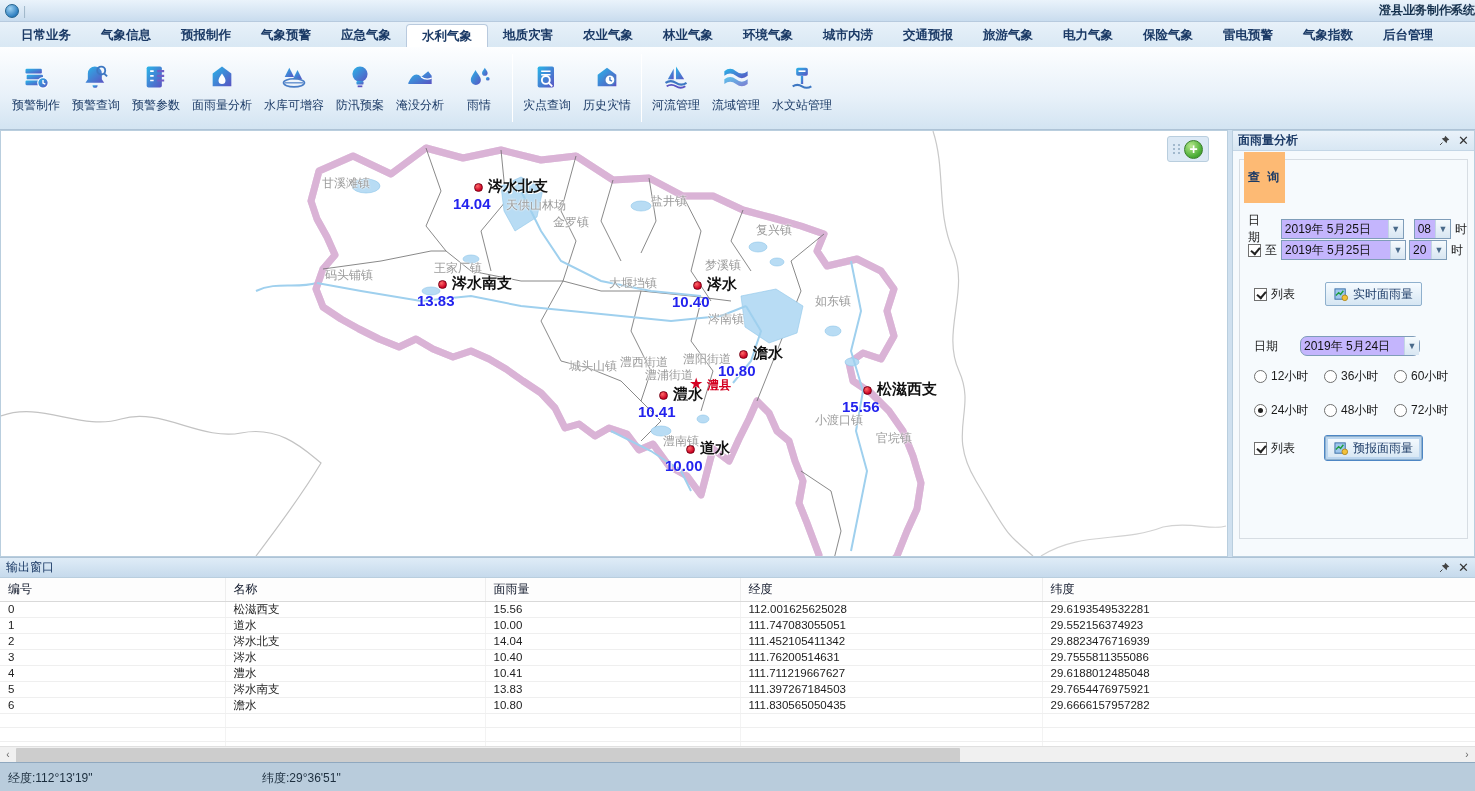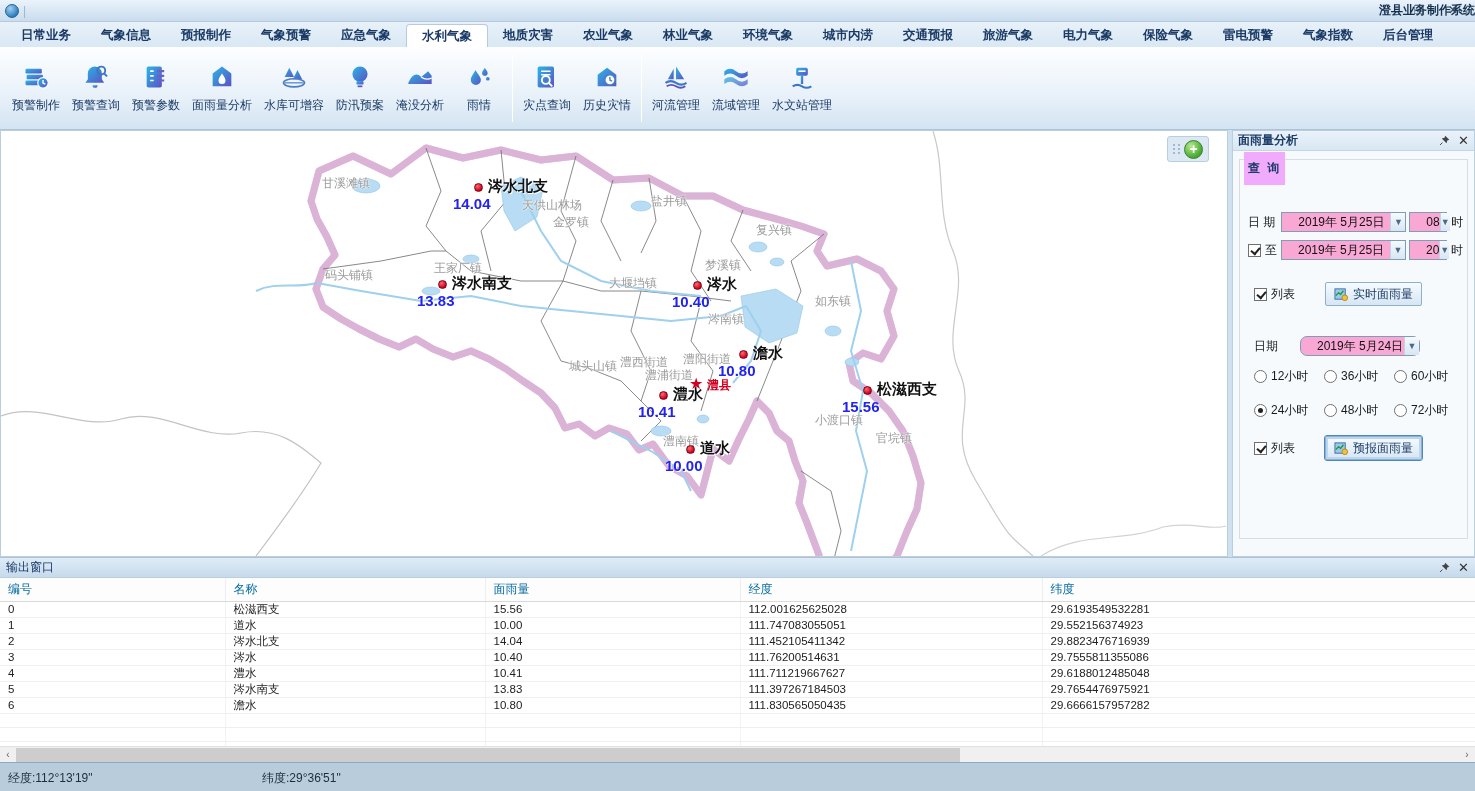--- a/index.html
+++ b/index.html
@@ -63,26 +63,26 @@
   
   .panel { position:absolute; left:1232px; top:130px; width:243px; height:427px; background:#f6fafd;
     border:1px solid #b9cede; }
   .panel-header { height:20px; background:linear-gradient(#eaf2fa,#d8e7f3); display:flex; align-items:center;
     padding:0 5px; border-bottom:1px solid #c4d6e6; }
   .panel-title { font-size:12px; font-weight:bold; color:#1b3a66; }
   .hicons { margin-left:auto; display:flex; gap:8px; align-items:center; }
   .pinicon svg { width:11px; height:11px; }
   .xicon { font-size:13px; color:#333; line-height:11px; }
   .group { position:absolute; left:6px; top:28px; width:229px; height:380px; border:1px solid #d7dde3; }
-  .group-legend { position:absolute; top:-8px; left:4px; background:#f0abfc; padding:8px 4px;
+  .group-legend { position:absolute; top:-8px; left:4px; background:#fdba74; padding:17px 4px;
     font-size:12px; font-weight:bold; color:#1b3a66; letter-spacing:2px; }
   .prow { position:absolute; display:flex; align-items:center; font-size:12px; color:#1a1a1a; }
   .plabel { font-size:12px; color:#1a1a1a; }
-  .combo { height:20px; background:#f9a8d4; border:1px solid #7f9db9; display:flex; align-items:center;
-    font-size:12px; color:#111; padding-left:16px; }
+  .combo { height:20px; background:#c4b5fd; border:1px solid #7f9db9; display:flex; align-items:center;
+    font-size:12px; color:#111; padding-left:3px; }
   .combo .arrow { margin-left:auto; width:15px; height:100%; display:flex; align-items:center; justify-content:center;
     color:#4a6a8a; font-size:9px; background:linear-gradient(#f5fafd,#d8e6f2); border-left:1px solid #c3d5e4; }
   .chk { width:13px; height:13px; background:#fff; border:1px solid #707070; position:relative; margin-right:4px; }
   .chk.on:after { content:""; position:absolute; left:2px; top:2px; width:7px; height:4px;
     border-left:2px solid #222; border-bottom:2px solid #222; transform:rotate(-50deg); }
   .rdot { width:13px; height:13px; border-radius:50%; background:#fff; border:1px solid #707070;
     position:relative; margin-right:4px; display:inline-block; }
   .rdot.on:after { content:""; position:absolute; left:3px; top:3px; width:5px; height:5px; border-radius:50%; background:#222; }
   .radio { display:flex; align-items:center; font-size:12px; color:#1a1a1a; }
   #duration-grid { position:absolute; left:14px; top:208px; width:208px; display:grid;
@@ -92,21 +92,21 @@
     font-size:12px; color:#1b3a66; }
   .pbtn.focused { outline:1px solid #4d86c4; box-shadow:0 0 0 2px #bcd6ef inset; }
   .pbtn svg { width:15px; height:15px; }
 
   
   .output { position:absolute; left:0; top:557px; width:1475px; height:205px; background:#fff; border-top:1px solid #aec3d6; }
   .output-header { height:20px; background:linear-gradient(#dfecf7,#c6daec); display:flex; align-items:center;
     padding:0 6px; border-bottom:1px solid #b9cede; }
   .output-title { font-size:12px; font-weight:normal; color:#1b3a66; }
   table.out { width:1475px; border-collapse:collapse; table-layout:fixed; }
-  table.out th { text-align:left; font-size:12px; font-weight:normal; color:#0369a1; height:23px;
+  table.out th { text-align:left; font-size:12px; font-weight:normal; color:#0f172a; height:23px;
     padding:0 0 0 8px; border-bottom:1px solid #d9d9d9; border-right:1px solid #eee; background:#fdfdfd; }
   table.out td { font-size:11.5px; color:#222; height:14.4px; padding:0 0 0 8px;
     border-bottom:1px solid #efefef; border-right:1px solid #f3f3f3; white-space:nowrap; overflow:hidden; }
   .hscroll { position:absolute; left:0; top:188px; width:1475px; height:17px; background:#f0f0f0; border-top:1px solid #e0e0e0; }
   .harrow { position:absolute; top:0; width:16px; height:17px; color:#666; font-size:10px; text-align:center; line-height:16px; }
   .hthumb { position:absolute; left:16px; top:1px; width:944px; height:15px; background:#cdcdcd; border-radius:1px; }
 
   
   .statusbar { position:absolute; left:0; top:762px; width:1475px; height:29px; background:#b9ccdc;
     border-top:1px solid #8fa8bf; }
@@ -353,21 +353,21 @@
         <path d="M520,60 L540,100 L560,130 L600,150 L650,160 L700,165"></path>
         <path d="M610,300 L650,320 L680,340 L690,360"></path>
         <path d="M850,130 L860,180 L850,220 L862,260 L855,300 L866,340 L858,380 L850,420"></path>
         <path d="M745,175 L760,200 L750,230 L732,252"></path>
       </g>
     </svg>
 
 
     <div style="position:absolute;left:0;top:0;width:100%;height:100%;">
         <div class="town" style="left: 345px; top: 52px;">甘溪滩镇</div>
-        <div class="town" style="left: 535px; top: 74px; margin-left: 16px;">天供山林场</div>
+        <div class="town" style="left: 535px; top: 74px;">天供山林场</div>
         <div class="town" style="left: 570px; top: 91px;">金罗镇</div>
         <div class="town" style="left: 668px; top: 70px;">盐井镇</div>
         <div class="town" style="left: 773px; top: 99px;">复兴镇</div>
         <div class="town" style="left: 348px; top: 144px;">码头铺镇</div>
         <div class="town" style="left: 457px; top: 137px;">王家厂镇</div>
         <div class="town" style="left: 632px; top: 152px;">大堰垱镇</div>
         <div class="town" style="left: 722px; top: 134px;">梦溪镇</div>
         <div class="town" style="left: 725px; top: 188px;">涔南镇</div>
         <div class="town" style="left: 832px; top: 170px;">如东镇</div>
         <div class="town" style="left: 592px; top: 235px;">城头山镇</div>
@@ -446,21 +446,21 @@
     </div>
     <div class="group">
       <span class="group-legend">查 询</span>
 
       <div class="prow" style="left:8px; top:52px;">
         <span class="plabel">日 期</span>
         <span class="combo" style="width:125px; margin-left:6px;">
           <span>2019年 5月25日</span>
           <span class="arrow">▼</span>
         </span>
-        <span class="combo" style="width:38px; margin-left:3px;">
+        <span class="combo" style="width:38px; margin-left:10px;">
           <span>08</span>
           <span class="arrow">▼</span>
         </span>
         <span class="plabel" style="margin-left:4px;">时</span>
       </div>
 
       <div class="prow" style="left:8px; top:80px;">
         <span class="chk on"></span>
         <span class="plabel">至</span>
         <span class="combo" style="width:125px; margin-left:4px;">

